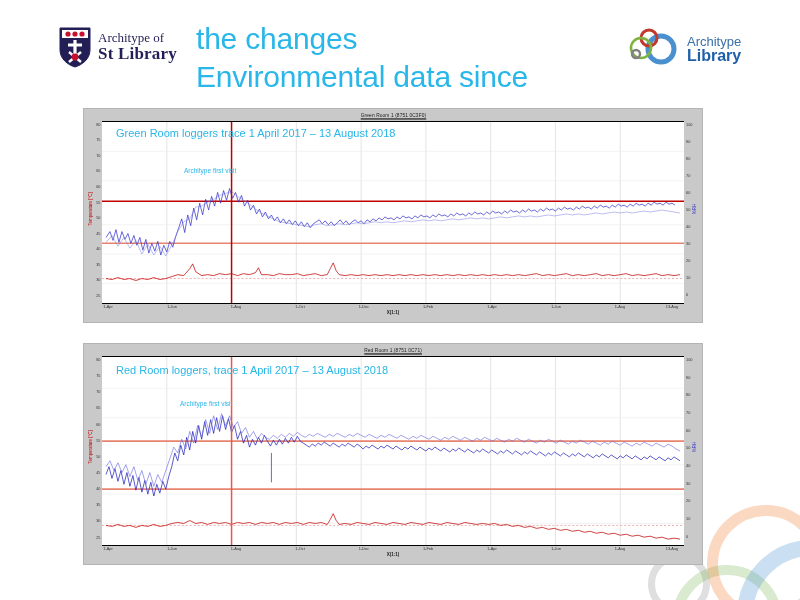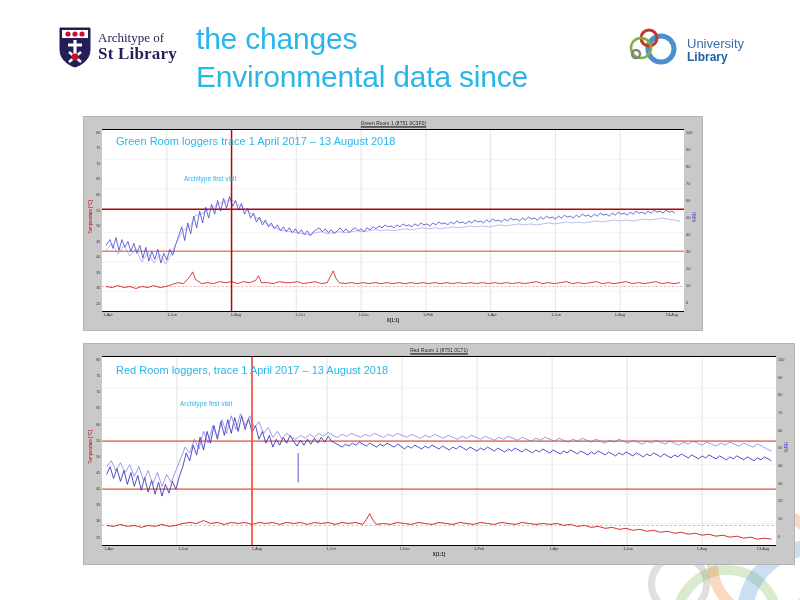--- a/index.html
+++ b/index.html
@@ -64,30 +64,30 @@
     font-weight: 400;
     letter-spacing: -0.2px;
   }
 
   #library-logo {
     position: absolute; left: 628px; top: 28px;
     display: flex; align-items: center; gap: 7px;
   }
   #library-wordmark { line-height: 1.02; }
   #library-wordmark .l1 { font-size: 13px; color: #3a6fa8; }
-  #library-wordmark .l2 { font-size: 12px; color: #1f5fa9; font-weight: bold; }
+  #library-wordmark .l2 { font-size: 16px; color: #1f5fa9; font-weight: bold; }
 
   
   .chart-panel {
     position: absolute;
     background: #c9c9c9;
     border: 1px solid #b4b4b4;
   }
-  #chart-panel-green { left: 83px; top: 116px; width: 620px; height: 215px; }
-  #chart-panel-red   { left: 83px; top: 343px; width: 712px; height: 222px; }
+  #chart-panel-green { left: 83px; top: 108px; width: 620px; height: 215px; }
+  #chart-panel-red   { left: 83px; top: 343px; width: 620px; height: 222px; }
 
   .chart-caption-bar {
     position: absolute; left: 0; top: 0; width: 100%; height: 12px;
     display: flex; align-items: center; justify-content: center;
   }
   .chart-caption {
     font-size: 4.2px;
     color: #1a1a1a;
     text-decoration: underline;
     white-space: nowrap;
@@ -207,21 +207,21 @@
     <div id="library-logo">
       <span>
         <svg width="52" height="40" viewBox="0 0 52 40">
           <circle cx="33" cy="21" r="13" fill="none" stroke="#4a90cf" stroke-width="5"></circle>
           <circle cx="21" cy="10" r="8" fill="none" stroke="#c0392b" stroke-width="3"></circle>
           <circle cx="13" cy="20" r="10" fill="none" stroke="#7fb241" stroke-width="2.6"></circle>
           <circle cx="8" cy="26" r="4" fill="none" stroke="#808080" stroke-width="2.4"></circle>
         </svg>
       </span>
       <span id="library-wordmark">
-        <div class="l1">University</div>
+        <div class="l1">Architype</div>
         <div class="l2">Library</div>
       </span>
     </div>
   </div>
 
   <div class="chart-panel" id="chart-panel-green">
 
     <div class="chart-caption-bar">
       <span class="chart-caption">Green Room 1 (8751 0C3F0)</span>
     </div>

